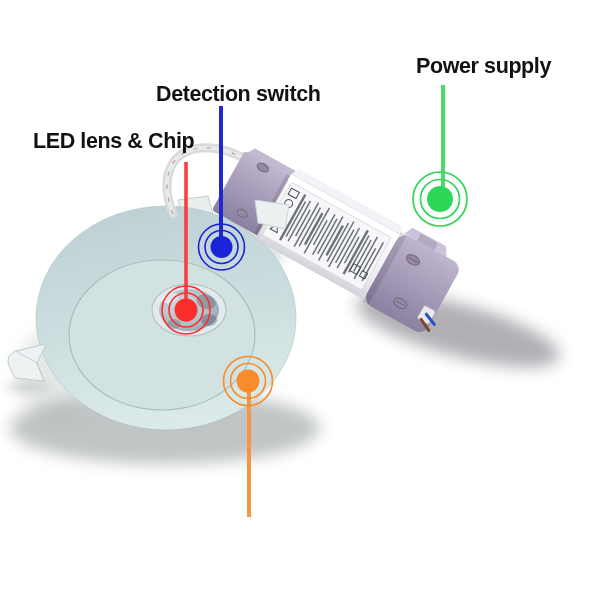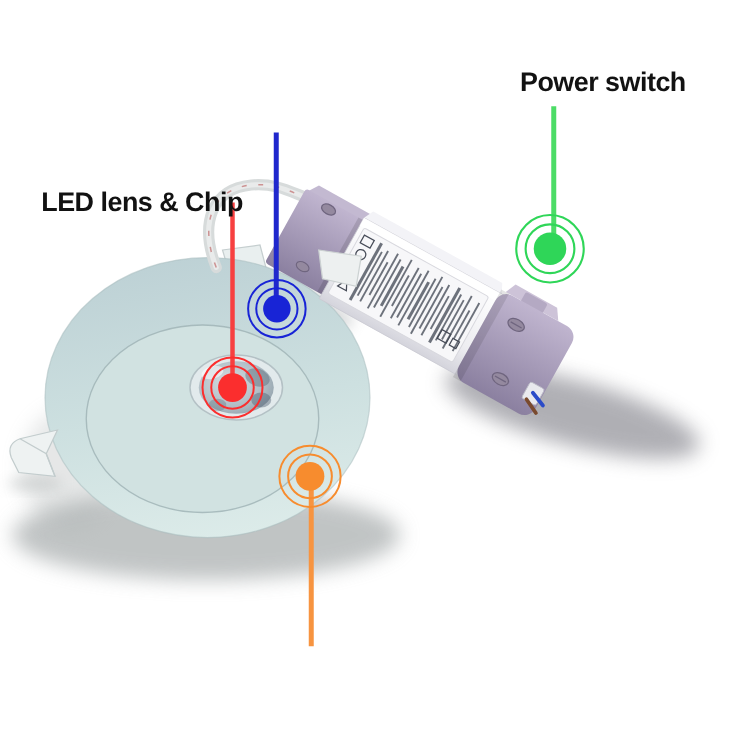--- a/index.html
+++ b/index.html
@@ -176,15 +176,16 @@
   </g>
 
   <g>
     <line x1="249" y1="390" x2="249" y2="517" stroke-width="4" stroke="#f79440"></line>
     <circle cx="248" cy="381" r="24.5" fill="none" stroke-width="1.6" stroke="#f78c2e"></circle>
     <circle cx="248" cy="381" r="17.5" fill="none" stroke-width="1.6" stroke="#f78c2e"></circle>
     <circle cx="248" cy="381" r="11.5" fill="#f78c2e"></circle>
   </g>
 </svg>
 
-<div class="callout-label" style="left:33px;top:151px">LED lens &amp; Chip</div>
-<div class="callout-label" style="left:416px;top:55px">Power switch</div>
+<div class="callout-label" style="left:33px;top:130px">LED lens &amp; Chip</div>
+<div class="callout-label" style="left:156px;top:83px">Detection switch</div>
+<div class="callout-label" style="left:416px;top:55px">Power supply</div>
 </div>
 
 </body></html>

